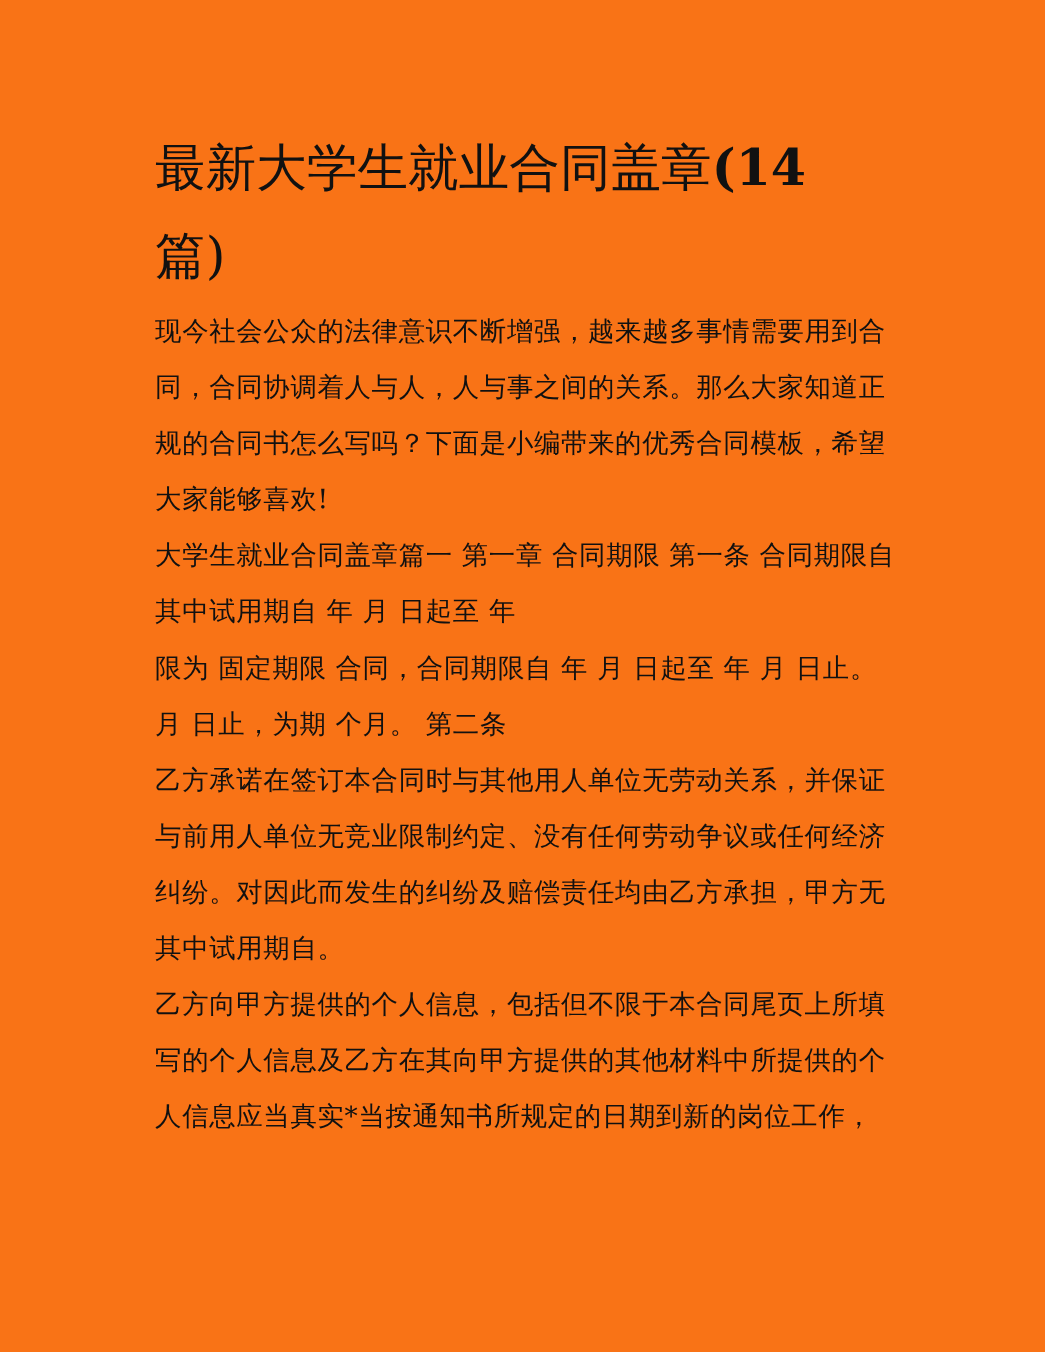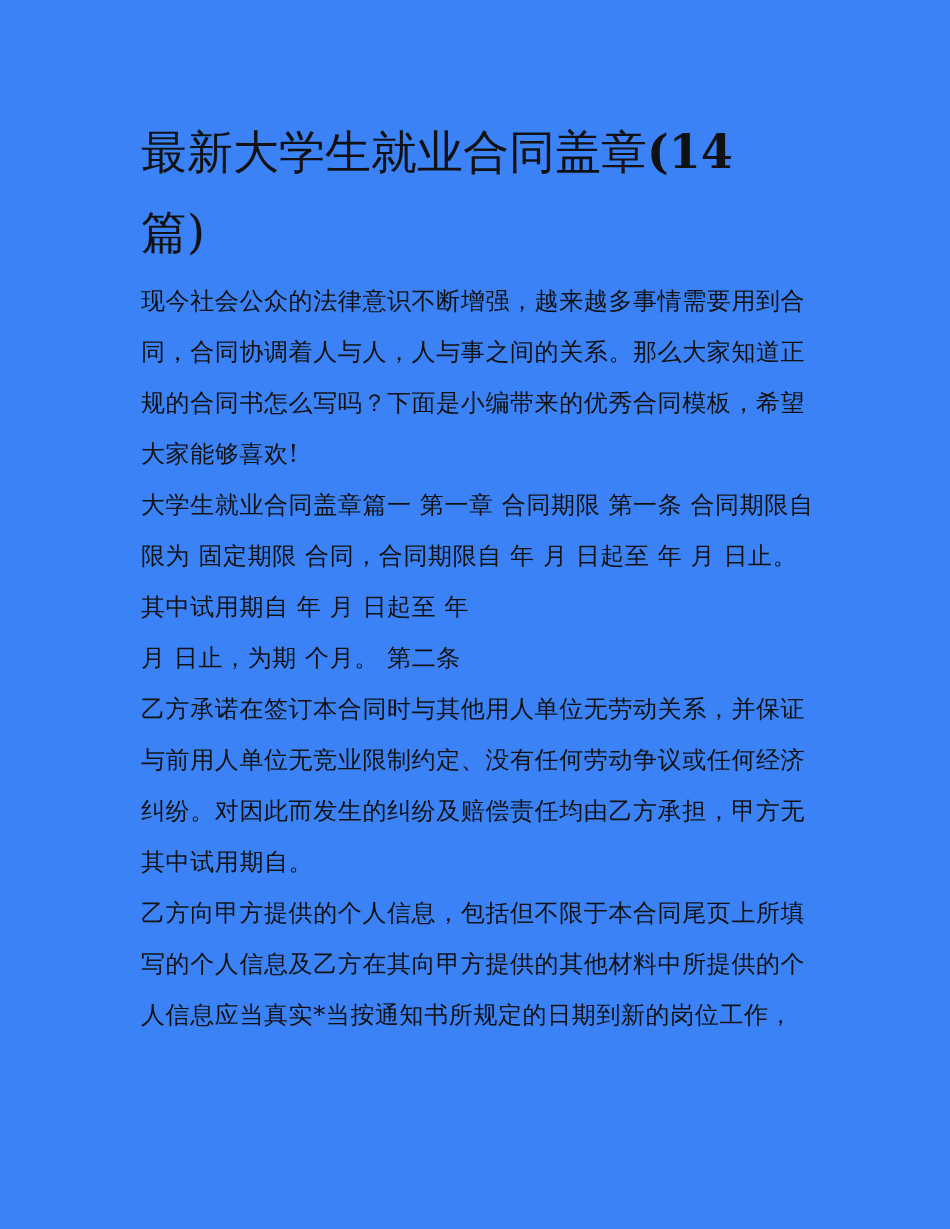--- a/index.html
+++ b/index.html
@@ -12,21 +12,21 @@
       height: 1229px;
       position: relative;
       overflow: hidden;
       font-family: "DejaVu Serif", "Liberation Serif", serif;
       color: #111111;
     }
     .page {
       position: absolute;
       left: 0; top: 0;
       width: 950px; height: 1229px;
-      background: #3b82f6;
+      background: #f97316;
     }
     .title {
       position: absolute;
       left: 141px;
       top: 112px;
       width: 680px;
       margin: 0;
       font-size: 46px;
       line-height: 80px;
       font-weight: normal;
@@ -55,22 +55,22 @@
     <span>最新大学生就业合同盖章</span><span class="num">(14</span><br>
     <span>篇)</span>
   </h1>
 
   <div class="body-lines">
     <div class="line">现今社会公众的法律意识不断增强，越来越多事情需要用到合</div>
     <div class="line">同，合同协调着人与人，人与事之间的关系。那么大家知道正</div>
     <div class="line">规的合同书怎么写吗？下面是小编带来的优秀合同模板，希望</div>
     <div class="line">大家能够喜欢!</div>
     <div class="line">大学生就业合同盖章篇一 第一章 合同期限 第一条 合同期限自</div>
+    <div class="line">其中试用期自 年 月 日起至 年</div>
     <div class="line">限为 固定期限 合同，合同期限自 年 月 日起至 年 月 日止。</div>
-    <div class="line">其中试用期自 年 月 日起至 年</div>
     <div class="line">月 日止，为期 个月。 第二条</div>
     <div class="line">乙方承诺在签订本合同时与其他用人单位无劳动关系，并保证</div>
     <div class="line">与前用人单位无竞业限制约定、没有任何劳动争议或任何经济</div>
     <div class="line">纠纷。对因此而发生的纠纷及赔偿责任均由乙方承担，甲方无</div>
     <div class="line">其中试用期自。</div>
     <div class="line">乙方向甲方提供的个人信息，包括但不限于本合同尾页上所填</div>
     <div class="line">写的个人信息及乙方在其向甲方提供的其他材料中所提供的个</div>
     <div class="line">人信息应当真实*当按通知书所规定的日期到新的岗位工作，</div>
   </div>
 </div>

